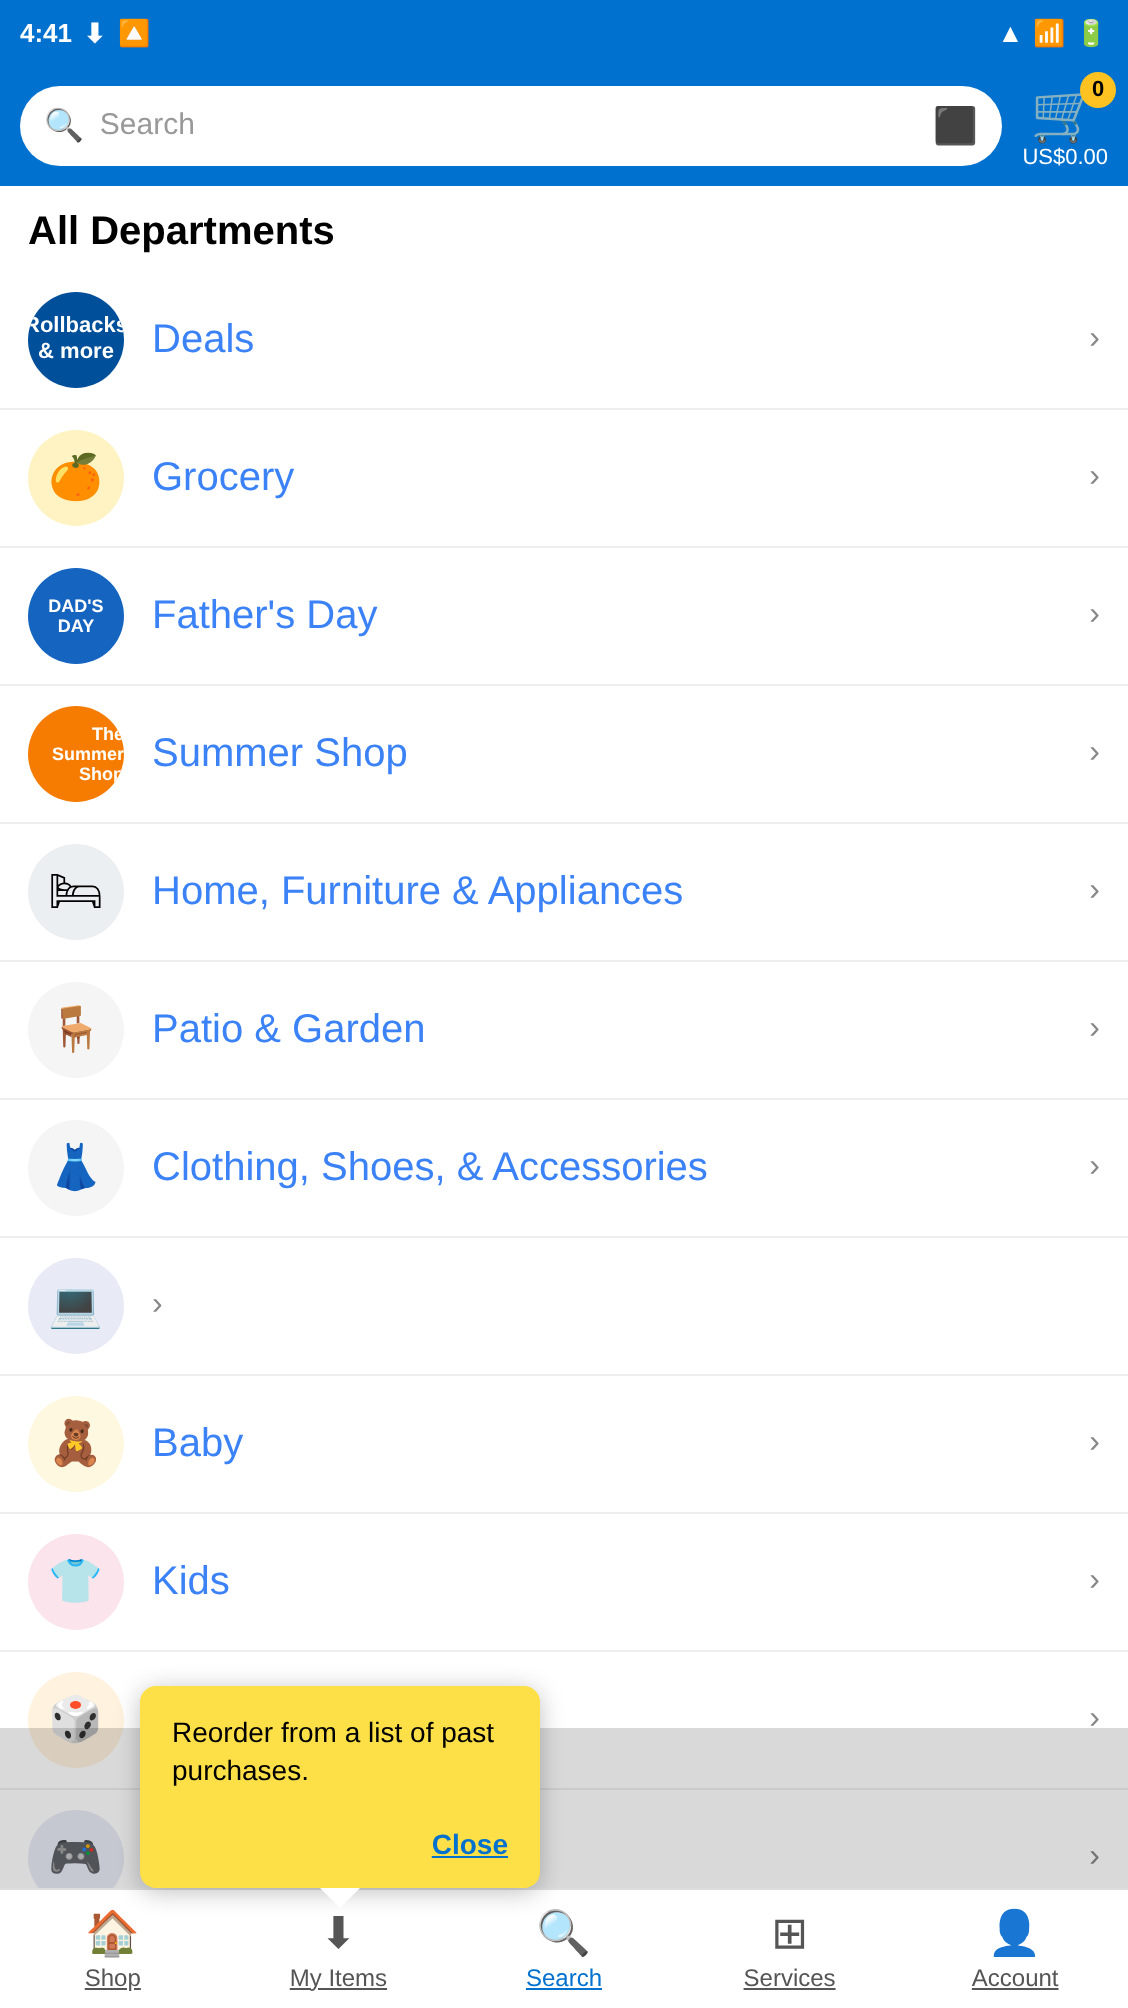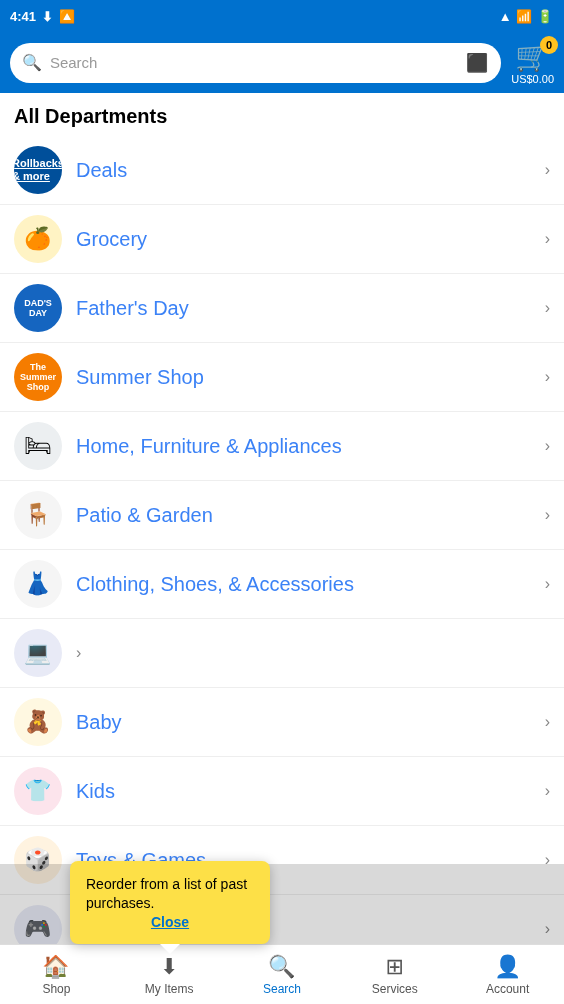--- a/index.html
+++ b/index.html
@@ -104,24 +104,24 @@
       font-size: 22px;
     }
     .dept-label {
       flex: 1;
       font-size: 20px;
       color: #3b82f6;
     }
     .dept-chevron { color: #888; font-size: 16px; }
 
     
-    .icon-deals { background: #004F9A; color: #fff; font-size: 11px; font-weight: bold; line-height: 1.2; text-decoration: underline; }
+    .icon-deals { background: #004F9A; color: #fff; font-size: 11px; font-weight: bold; text-align: center; line-height: 1.2; }
     .icon-grocery { background: #FFF3C4; }
     .icon-fathersday { background: #1565C0; color: #fff; font-size: 9px; font-weight: bold; text-align: center; }
-    .icon-summer { background: #F57C00; color: #fff; font-size: 9px; font-weight: bold; text-align: center; }
+    .icon-summer { background: #F57C00; color: #fff; font-size: 9px; font-weight: bold; text-align: right; }
     .icon-home { background: #ECEFF1; }
     .icon-patio { background: #F5F5F5; }
     .icon-clothing { background: #F5F5F5; }
     .icon-electronics { background: #E8EAF6; }
     .icon-baby { background: #FFF8E1; }
     .icon-kids { background: #FCE4EC; }
     .icon-toys { background: #FFF3E0; }
     .icon-videogames { background: #E8EAF6; }
 
     
@@ -132,25 +132,25 @@
       background: #fde047;
       border-radius: 8px;
       padding: 14px 16px;
       width: 200px;
       box-shadow: 0 2px 12px rgba(0,0,0,0.25);
       z-index: 100;
     }
     .tooltip-text { font-size: 14px; color: #000; line-height: 1.4; }
     .tooltip-close {
       display: block;
-      text-align: center;
+      text-align: right;
       color: #0071CE;
       font-size: 14px;
       font-weight: bold;
-      margin-top: 0;
+      margin-top: 18px;
       cursor: pointer;
       border: none;
       background: none;
       width: 100%;
       text-decoration: underline;
     }
     .tooltip-arrow {
       position: absolute;
       bottom: -10px;
       left: 50%;
@@ -190,21 +190,21 @@
       display: flex;
       flex-direction: column;
       align-items: center;
       justify-content: center;
       cursor: pointer;
       height: 100%;
       gap: 2px;
     }
     .nav-icon { font-size: 22px; color: #555; }
     .nav-icon.active { color: #0071CE; }
-    .nav-label { font-size: 12px; color: #555; }
+    .nav-label { font-size: 12px; color: #555; text-decoration: underline; }
     .nav-label.active { color: #0071CE; }
   </style>
 </head>
 <body>
 
 <div class="status-bar">
   <div class="status-left">
     <span>4:41</span>
     <span>⬇</span>
     <span>🔼</span>

